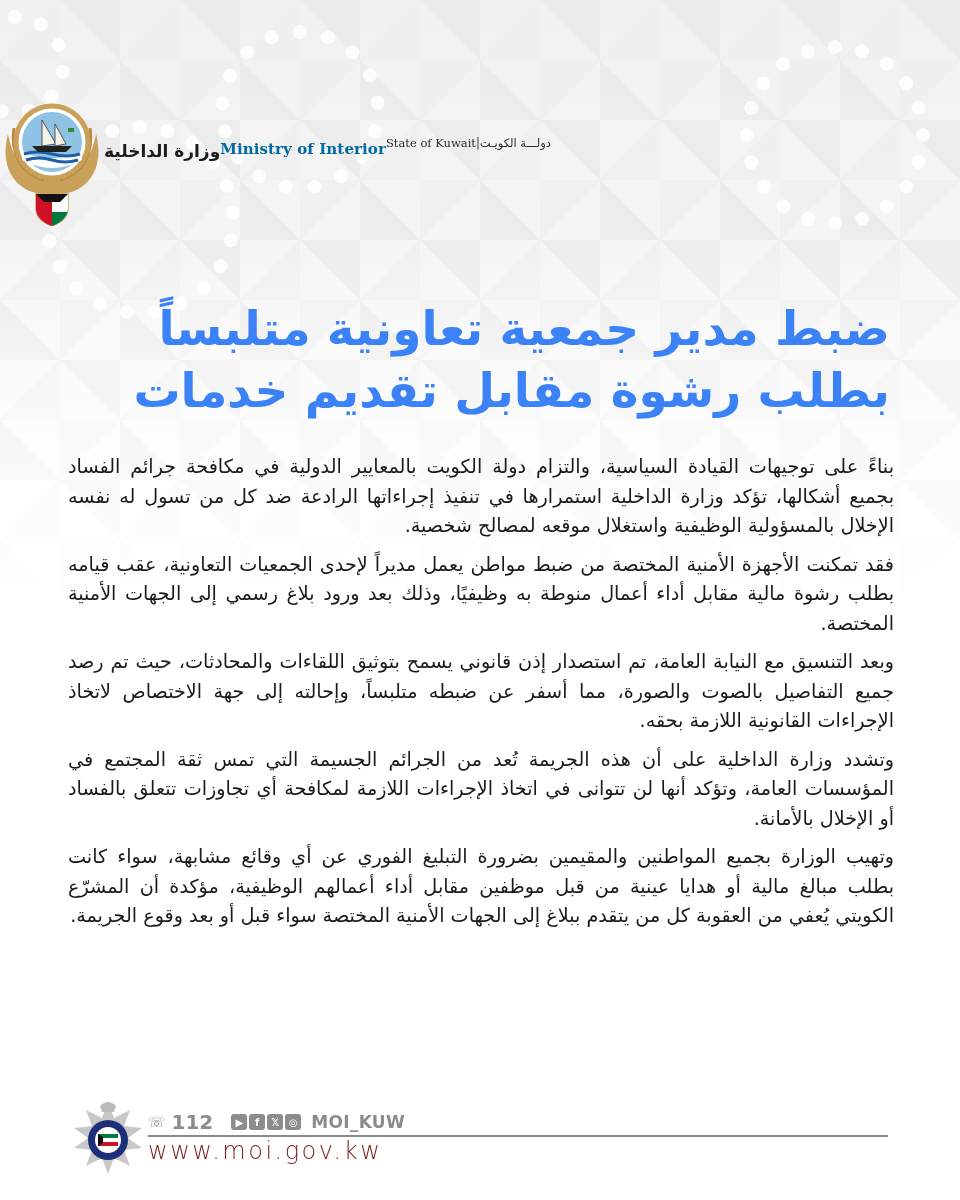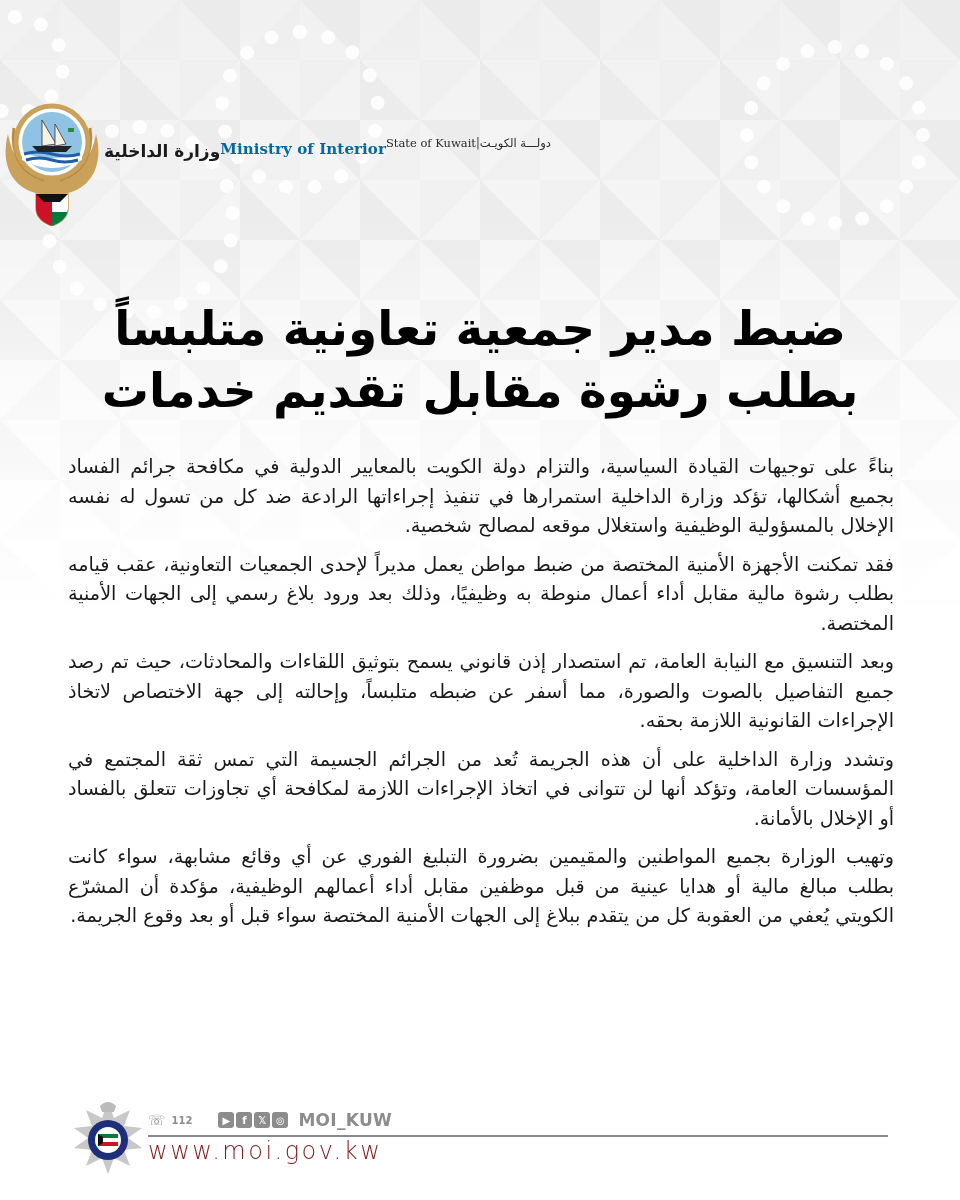--- a/index.html
+++ b/index.html
@@ -41,43 +41,43 @@
     margin-top: 6px; display: flex; align-items: center; gap: 0;
     font-size: 11.5px; color: #2a2a2a;
   }
   .state-en { font-family: "DejaVu Serif", serif; }
   .state-sep { color: #444; }
   .state-ar { font-family: "DejaVu Sans", sans-serif; direction: rtl; }
 
   
   .title {
     position: absolute; left: 70px; top: 298px; width: 820px;
-    direction: rtl; text-align: center;
+    direction: rtl; text-align: right;
     font-family: "DejaVu Sans", sans-serif; font-weight: bold;
-    color: #000000; font-size: 47px; line-height: 62px;
+    color: #3b82f6; font-size: 47px; line-height: 62px;
   }
 
   
   .body-text {
     position: absolute; left: 68px; top: 452px; width: 826px;
     direction: rtl; text-align: justify; text-align-last: right;
     font-family: "DejaVu Sans", sans-serif;
     font-size: 19.2px; line-height: 29.5px; color: #1a1a1a;
   }
   .body-text p { margin-bottom: 9px; }
 
   
   .footer { position: absolute; left: 0; top: 1090px; width: 960px; height: 110px; }
   .police-badge { position: absolute; left: 68px; top: 8px; width: 80px; height: 80px; }
   .contact-row {
     position: absolute; left: 148px; top: 20px; display: flex; align-items: center; gap: 6px;
     color: #8c8c8c; font-family: "DejaVu Sans", sans-serif; font-weight: bold;
   }
   .phone-icon { font-size: 14px; }
-  .phone-number { font-size: 10px; margin-right: 20px; }
+  .phone-number { font-size: 20px; margin-right: 12px; }
   .social-icons { display: flex; gap: 2px; }
   .social-icon {
     width: 16px; height: 16px; background: #8c8c8c; border-radius: 3px;
     color: #fff; font-size: 10px; display: flex; align-items: center; justify-content: center;
   }
   .handle { font-size: 17px; margin-left: 4px; letter-spacing: 0.3px; }
   .separator {
     position: absolute; left: 148px; top: 45px; width: 740px; height: 2px; background: #8a8a8a;
   }
   .website {

